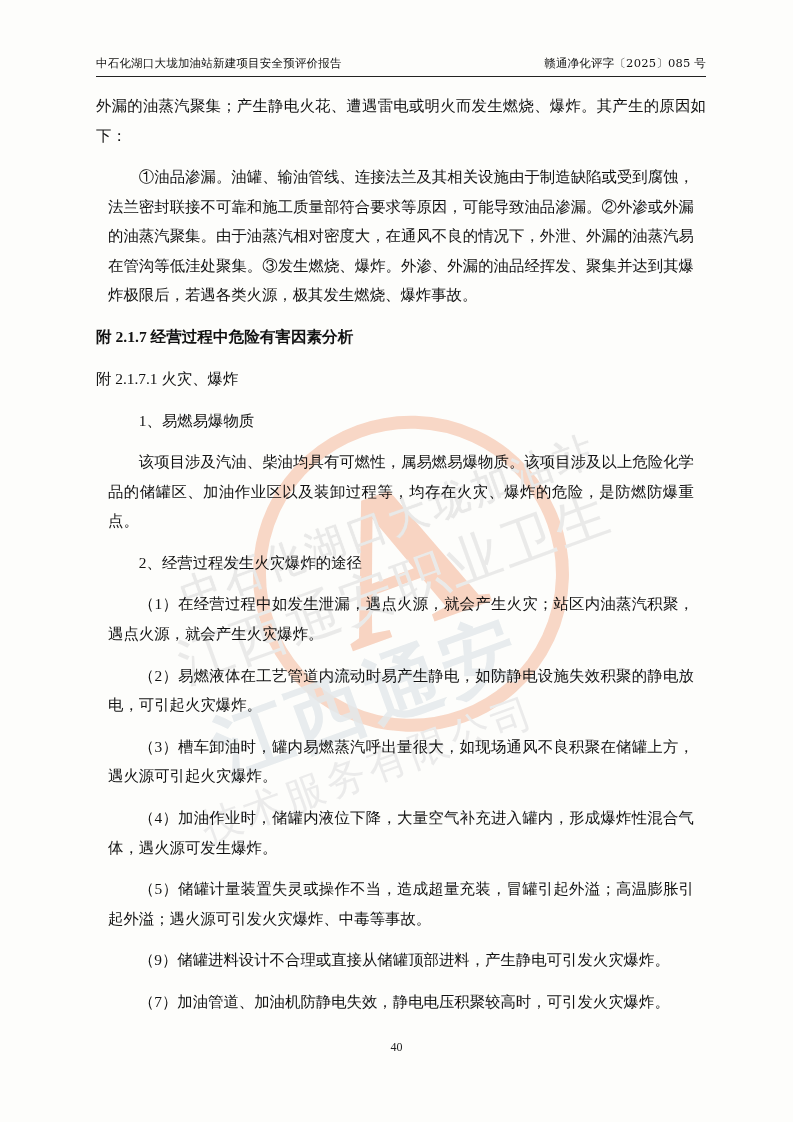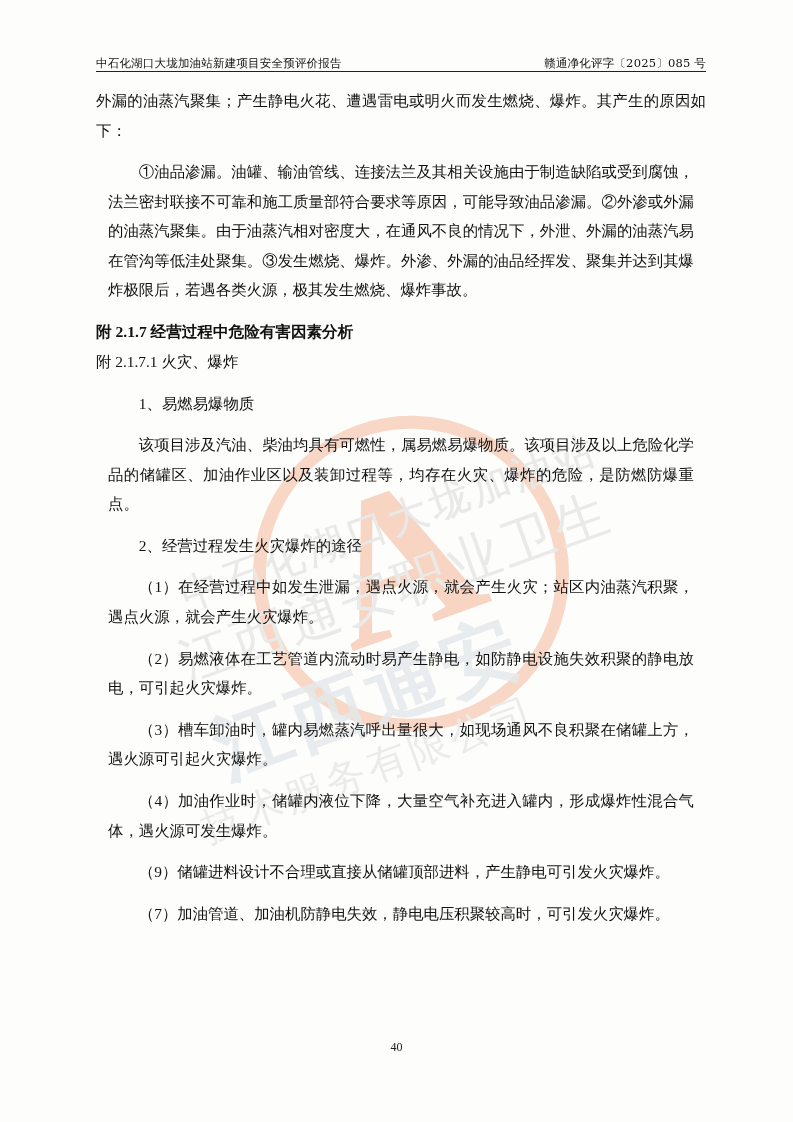--- a/index.html
+++ b/index.html
@@ -21,20 +21,21 @@
     left: 96px;
     top: 56px;
     width: 610px;
   }
   .header {
     display: flex;
     justify-content: space-between;
     align-items: flex-end;
     font-size: 11.5px;
     letter-spacing: 0.2px;
+    padding-bottom: 5px;
     border-bottom: 1px solid #222;
     color: #111;
   }
   .header .left { white-space: nowrap; }
   .header .right { white-space: nowrap; }
   .body-text {
     margin-top: 14px;
     font-size: 15.4px;
     line-height: 1.92;
     text-align: justify;
@@ -43,21 +44,21 @@
   }
   p.para {
     margin: 0;
     text-indent: 0;
   }
   p.indent2 {
     margin: 12px;
     text-indent: 2em;
   }
   h3.heading {
-    margin: 6px 0 0 0;
+    margin: 6px 0 12px 0;
     font-size: 15.6px;
     font-weight: bold;
     line-height: 1.92;
     text-indent: 0;
   }
   h4.subheading {
     margin: 0;
     font-size: 15.4px;
     font-weight: normal;
     line-height: 1.92;
@@ -178,19 +179,20 @@
       <h4 class="subheading">附 2.1.7.1 火灾、爆炸</h4>
 
       <p class="indent2">1、易燃易爆物质</p>
       <p class="indent2">该项目涉及汽油、柴油均具有可燃性，属易燃易爆物质。该项目涉及以上危险化学品的储罐区、加油作业区以及装卸过程等，均存在火灾、爆炸的危险，是防燃防爆重点。</p>
 
       <p class="indent2">2、经营过程发生火灾爆炸的途径</p>
       <p class="indent2">（1）在经营过程中如发生泄漏，遇点火源，就会产生火灾；站区内油蒸汽积聚，遇点火源，就会产生火灾爆炸。</p>
       <p class="indent2">（2）易燃液体在工艺管道内流动时易产生静电，如防静电设施失效积聚的静电放电，可引起火灾爆炸。</p>
       <p class="indent2">（3）槽车卸油时，罐内易燃蒸汽呼出量很大，如现场通风不良积聚在储罐上方，遇火源可引起火灾爆炸。</p>
       <p class="indent2">（4）加油作业时，储罐内液位下降，大量空气补充进入罐内，形成爆炸性混合气体，遇火源可发生爆炸。</p>
+      <p class="indent2">（5）储罐计量装置失灵或操作不当，造成超量充装，冒罐引起外溢；高温膨胀引起外溢；遇火源可引发火灾爆炸、中毒等事故。</p>
       <p class="indent2">（9）储罐进料设计不合理或直接从储罐顶部进料，产生静电可引发火灾爆炸。</p>
       <p class="indent2">（7）加油管道、加油机防静电失效，静电电压积聚较高时，可引发火灾爆炸。</p>
     </div>
   </div>
 
   <div class="pagenum">40</div>
 </div>
 
 </body></html>

